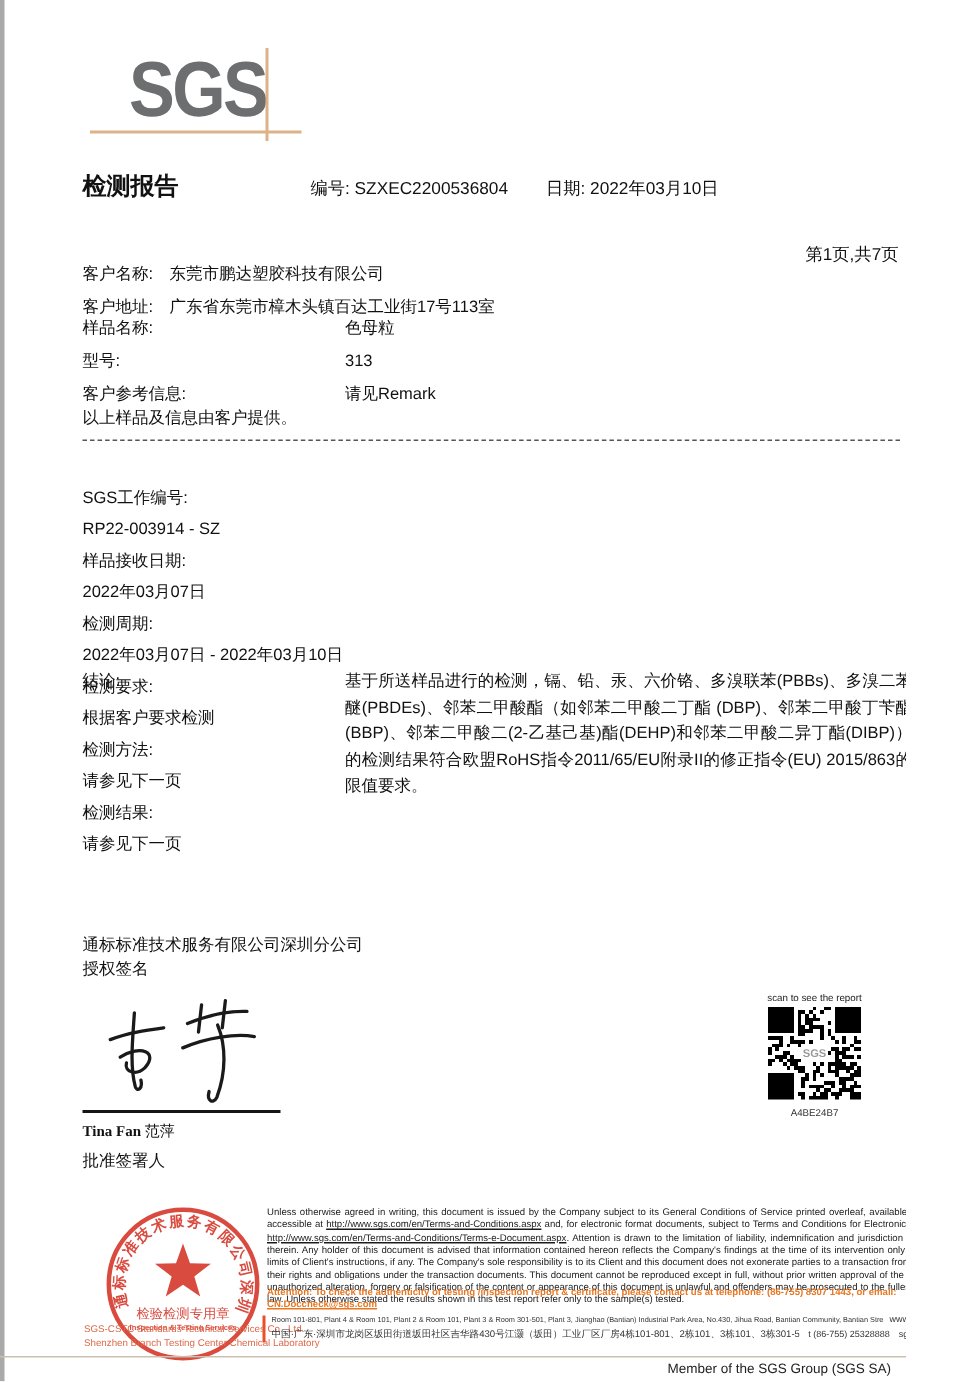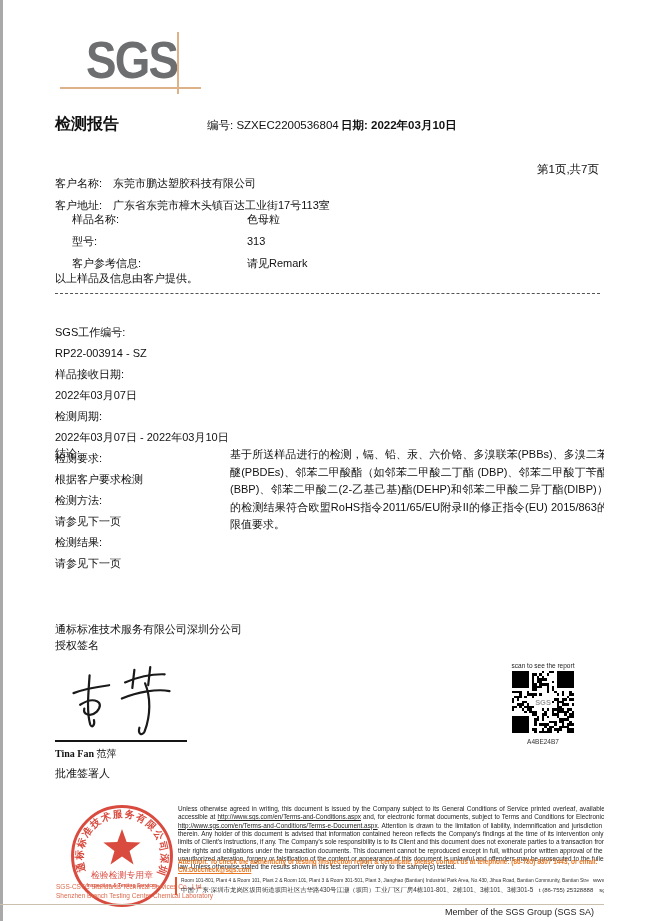--- a/index.html
+++ b/index.html
@@ -9,29 +9,29 @@
 
   
   .logo{position:absolute;left:86px;top:34px;font-weight:800;font-size:52px;line-height:52px;
         color:#6d6e70;letter-spacing:-2px;transform:scaleX(.88);transform-origin:left;}
   .tan-h{position:absolute;left:60px;top:87px;width:141px;height:2px;background:#ddb288;}
   .tan-v{position:absolute;left:177px;top:32px;width:2px;height:62px;background:#ddb288;}
 
   
   .title{position:absolute;left:55px;top:114px;font-size:16px;font-weight:700;}
   .rep-no{position:absolute;left:207px;top:118px;font-size:11.5px;}
-  .rep-date{position:absolute;left:341px;top:118px;font-size:11.5px;font-weight:bold;}
+  .rep-date{position:absolute;left:364px;top:118px;font-size:11.5px;}
   .rep-pages{position:absolute;left:537px;top:118px;font-size:11.5px;margin-top:44px;}
 
   .row{display:flex;font-size:11px;line-height:22px;}
   .row .lab{flex:0 0 auto;}
   .client-rows{position:absolute;left:55px;top:152px;width:560px;margin-top:20px;}
   .client-rows .lab{width:58px;}
   .sample-rows{position:absolute;left:55px;top:208px;width:560px;}
-  .sample-rows .lab{width:175px;margin-left:17px;}
+  .sample-rows .lab{width:175px;}
   .note{position:absolute;left:55px;top:271px;font-size:11px;}
   .divider{position:absolute;left:55px;top:293px;width:545px;border-top:1px dashed #555;}
 
   .work-rows{position:absolute;left:55px;top:322px;width:560px;}
   .work-rows .row{line-height:21px;flex-direction:column;}
   .work-rows .lab{width:175px;}
   .concl{position:absolute;left:55px;top:446px;width:560px;display:flex;font-size:11px;}
   .concl .lab{width:175px;flex:0 0 auto;}
   .concl .txt{width:378px;line-height:17.5px;text-align:justify;}
 

